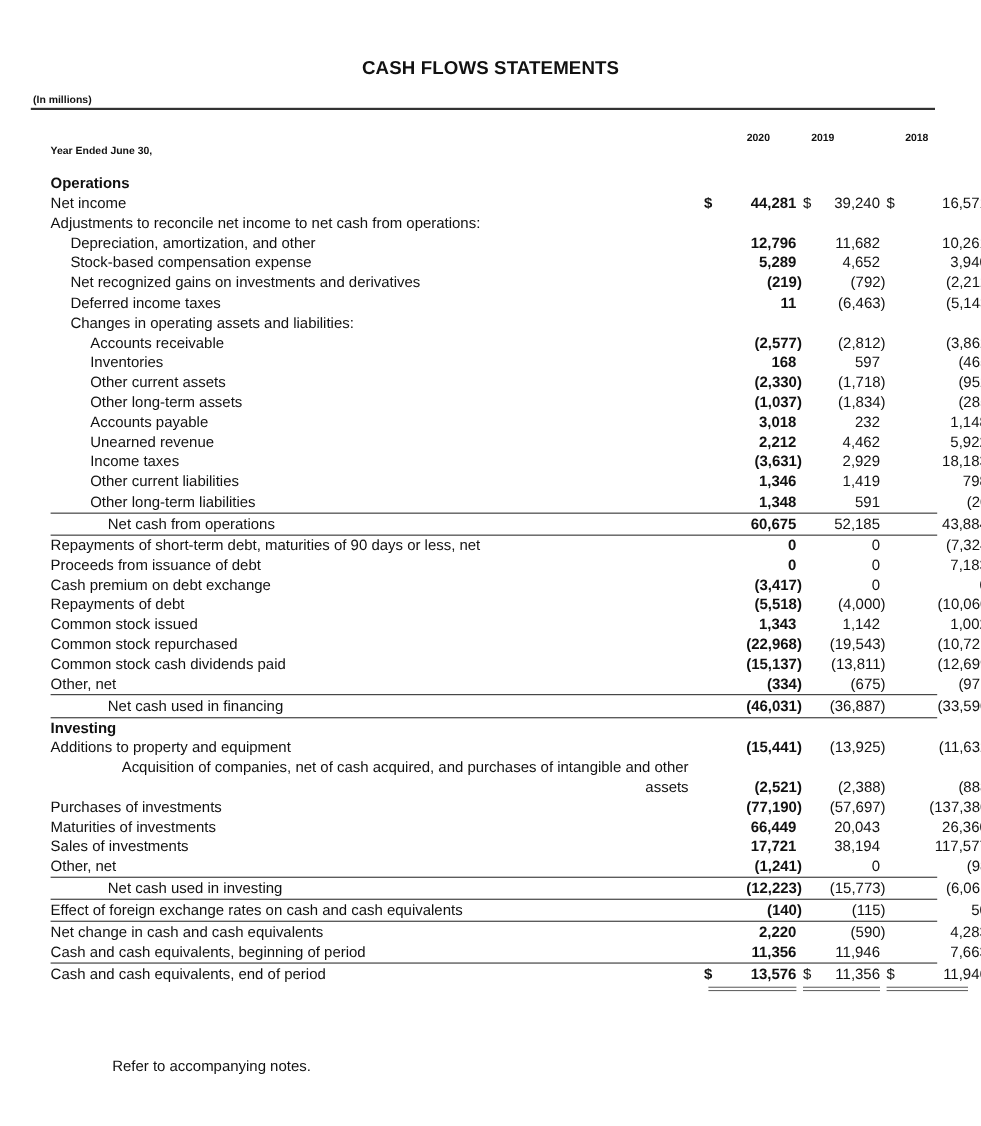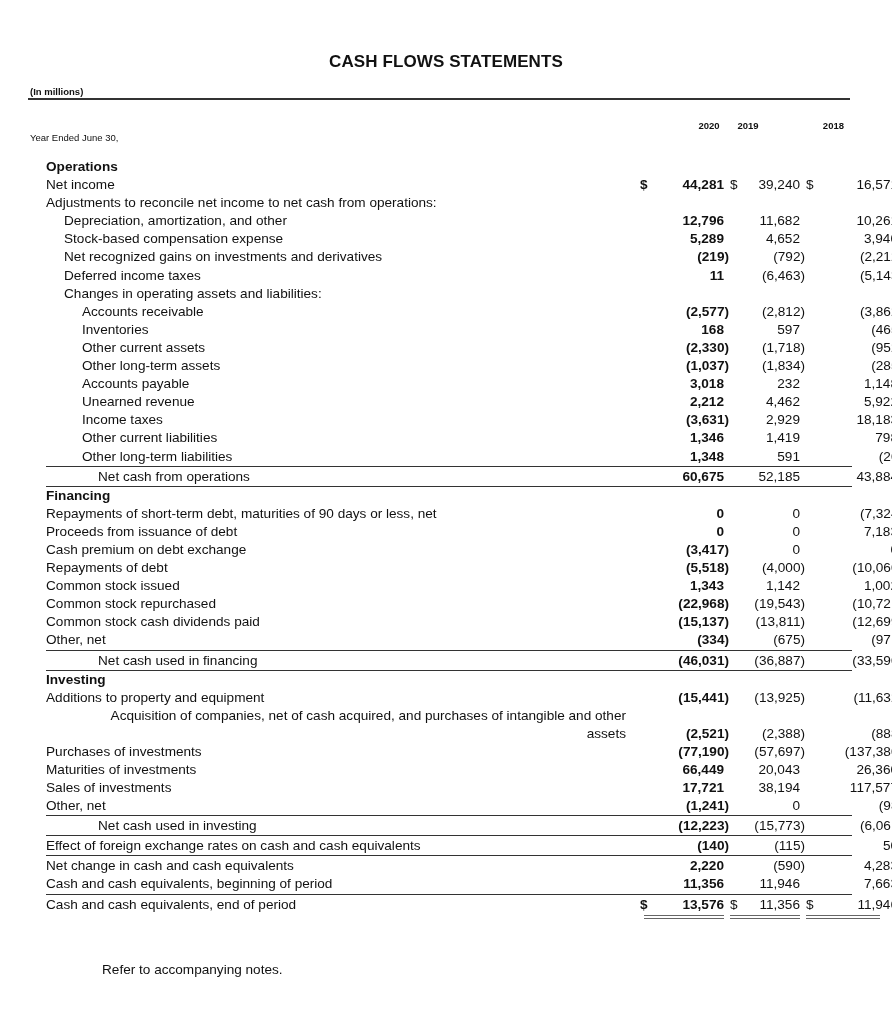--- a/index.html
+++ b/index.html
@@ -3,21 +3,21 @@
 <meta charset="utf-8">
 <style>
   * { box-sizing: border-box; margin: 0; padding: 0; }
   html, body { width: 892px; height: 1024px; background: #ffffff; }
   body { font-family: "Liberation Sans", sans-serif; color: #111; position: relative; overflow: hidden; }
 
   .title { position: absolute; top: 52px; left: 0; width: 892px; text-align: center; font-weight: bold; font-size: 17px; letter-spacing: 0.1px; }
   .units { position: absolute; top: 86px; left: 30px; font-size: 9.5px; font-weight: bold; }
   .top-rule { position: absolute; top: 98px; left: 28px; width: 822px; border-top: 2px solid #333; }
   .yhdr { position: absolute; top: 120px; font-size: 9.5px; font-weight: bold; text-align: right; }
-  .ye { position: absolute; top: 132px; left: 30px; font-size: 9.5px; font-weight: normal; }
+  .ye { position: absolute; top: 132px; left: 46px; font-size: 9.5px; font-weight: bold; }
 
   .stmt { position: absolute; top: 158px; left: 46px; width: 806px; text-align: right; }
   .row { position: relative; height: 18.1px; font-size: 13.6px; line-height: 18.1px; white-space: nowrap; }
   .row .lbl { position: absolute; left: 0; }
   .row.sec .lbl { font-weight: bold; }
   .row.i1 .lbl { left: 18px; }
   .row.i2 .lbl { left: 36px; }
   .row.tot .lbl { left: 52px; }
   .row.wrap { height: 36px; }
   .row.wrap .lbl { white-space: normal; width: 580px; line-height: 18px; }
@@ -37,21 +37,21 @@
   .dbl { position: absolute; height: 4px; border-top: 1.2px solid #666; border-bottom: 1.2px solid #666; }
 
   .note { position: absolute; top: 962px; left: 102px; font-size: 13.6px; }
 </style>
 </head>
 <body>
 
 <div class="title">CASH FLOWS STATEMENTS</div>
 <div class="units">(In millions)</div>
 <div class="top-rule"></div>
-<div class="yhdr" style="left:689px;width:40px;text-align:center;">2020</div>
+<div class="yhdr" style="left:660px;width:40px;">2020</div>
 <div class="yhdr" style="left:728px;width:40px;text-align:center;">2019</div>
 <div class="yhdr" style="left:804px;width:40px;">2018</div>
 <div class="ye">Year Ended June 30,</div>
 
 <div class="stmt" id="stmt">
     <div class="row sec">
       <span class="lbl">Operations</span>
     </div>
     <div class="row ">
       <span class="lbl">Net income</span>
@@ -237,23 +237,20 @@
         <span class="num">60,675</span>
       </div>
       <div class="v c19">
         <span class="num">52,185</span>
       </div>
       <div class="v c18">
         <span class="num">43,884</span>
       </div>
     </div>
     <div class="rule-full"></div>
-    <div class="row sec">
-      <span class="lbl">Financing</span>
-    </div>
     <div class="row ">
       <span class="lbl">Repayments of short-term debt, maturities of 90 days or less, net</span>
       <div class="v c20">
         <span class="num">0</span>
       </div>
       <div class="v c19">
         <span class="num">0</span>
       </div>
       <div class="v c18 neg">
         <span class="num">(7,324)</span>

